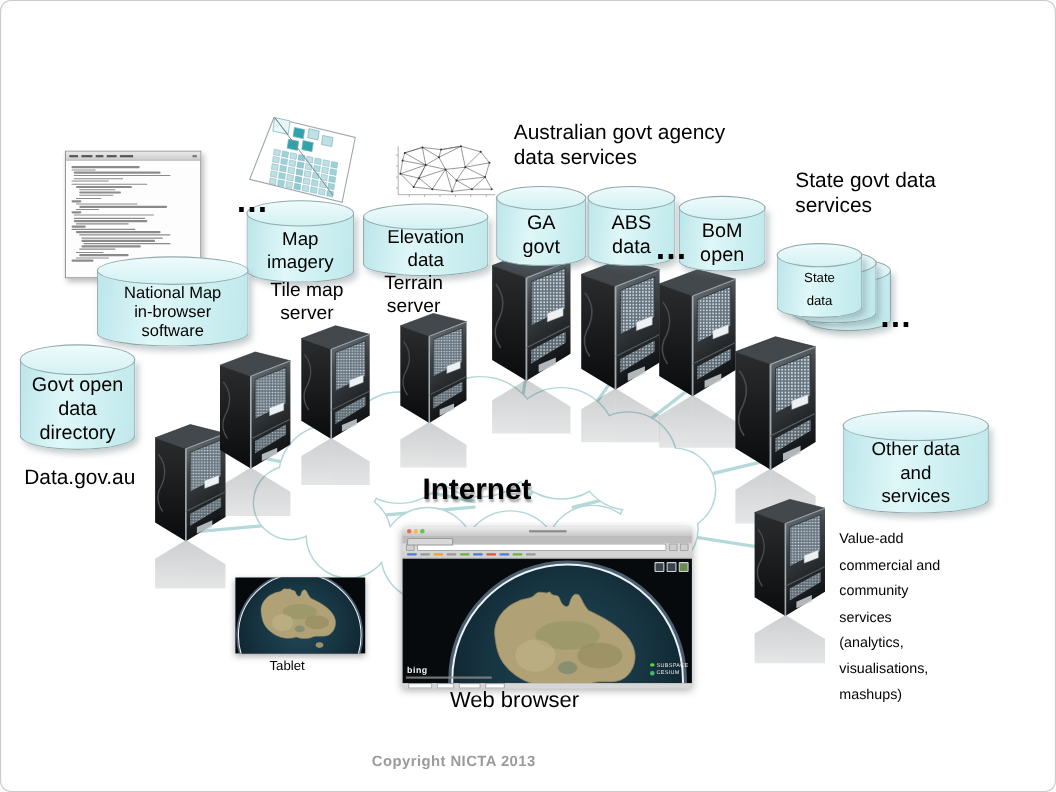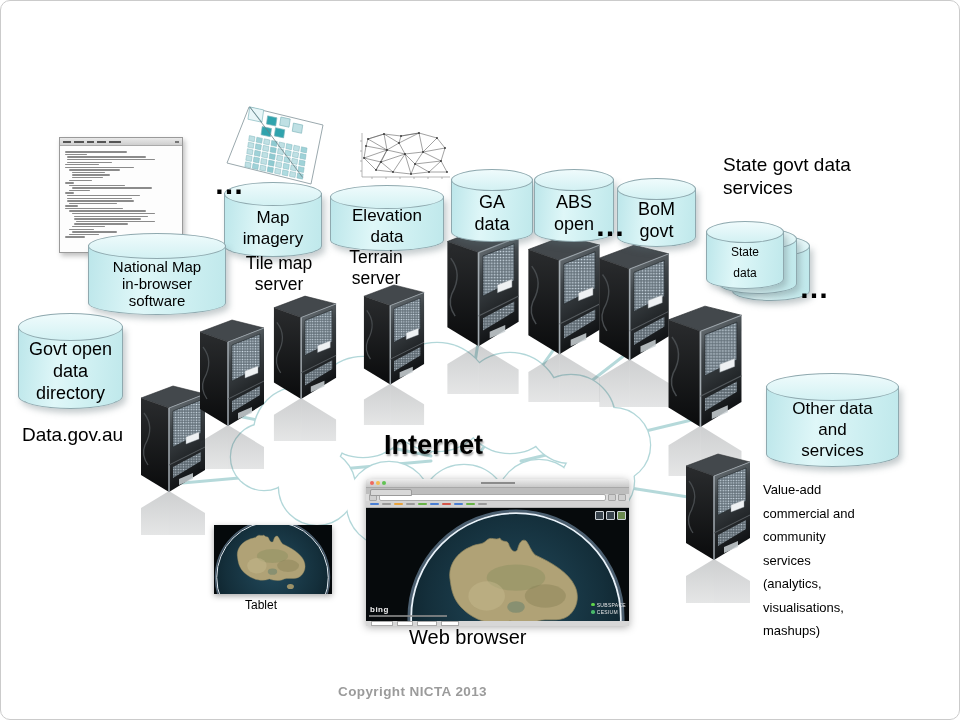--- a/index.html
+++ b/index.html
@@ -391,35 +391,35 @@
     <div class="cbody"></div>
       <div class="ctop"></div>
     <div class="clabel" style="font-size:17px;line-height:21px">Elevation
 data</div>
   </div>
 
   <div class="cyl" style="left:450px;top:168px;width:82px;height:73px;--eh:20px">
     <div class="cbody"></div>
       <div class="ctop"></div>
     <div class="clabel" style="font-size:18px;line-height:22px">GA
+govt</div>
+  </div>
+
+  <div class="cyl" style="left:533px;top:168px;width:80px;height:73px;--eh:20px">
+    <div class="cbody"></div>
+      <div class="ctop"></div>
+    <div class="clabel" style="font-size:18px;line-height:22px">ABS
 data</div>
   </div>
 
-  <div class="cyl" style="left:533px;top:168px;width:80px;height:73px;--eh:20px">
-    <div class="cbody"></div>
-      <div class="ctop"></div>
-    <div class="clabel" style="font-size:18px;line-height:22px">ABS
+  <div class="cyl" style="left:616px;top:177px;width:79px;height:69px;--eh:20px">
+    <div class="cbody"></div>
+      <div class="ctop"></div>
+    <div class="clabel" style="font-size:18px;line-height:22px">BoM
 open</div>
-  </div>
-
-  <div class="cyl" style="left:616px;top:177px;width:79px;height:69px;--eh:20px">
-    <div class="cbody"></div>
-      <div class="ctop"></div>
-    <div class="clabel" style="font-size:18px;line-height:22px">BoM
-govt</div>
   </div>
 
   <div class="cyl" style="left:731px;top:234px;width:78px;height:66px;--eh:20px">
     <div class="cbody"></div>
       <div class="ctop"></div>
   </div>
   <div class="cyl" style="left:718px;top:227px;width:78px;height:66px;--eh:20px">
     <div class="cbody"></div>
       <div class="ctop"></div>
   </div>
@@ -439,20 +439,22 @@
   </div>
 
   <div class="cyl" style="left:17px;top:312px;width:105px;height:96px;--eh:26px">
     <div class="cbody"></div>
       <div class="ctop"></div>
     <div class="clabel" style="font-size:18px;line-height:22px">Govt open
 data
 directory</div>
   </div>
 
+  <div class="abs lbl heading ml" style="left:466px;top:108px">Australian govt agency
+data services</div>
   <div class="abs lbl heading ml" style="left:722px;top:152px">State govt data
 services</div>
 
   <div class="abs lbl dots" style="left:213px;top:178px">…</div>
   <div class="abs lbl dots" style="left:594px;top:220px">…</div>
   <div class="abs lbl dots" style="left:798px;top:282px">…</div>
 
   <div class="abs lbl ml" style="left:232px;top:252px;width:92px;text-align:center;font-size:17.5px;line-height:21px">Tile map
 server</div>
   <div class="abs lbl ml" style="left:334px;top:246px;width:82px;text-align:center;font-size:17.5px;line-height:21px">Terrain

